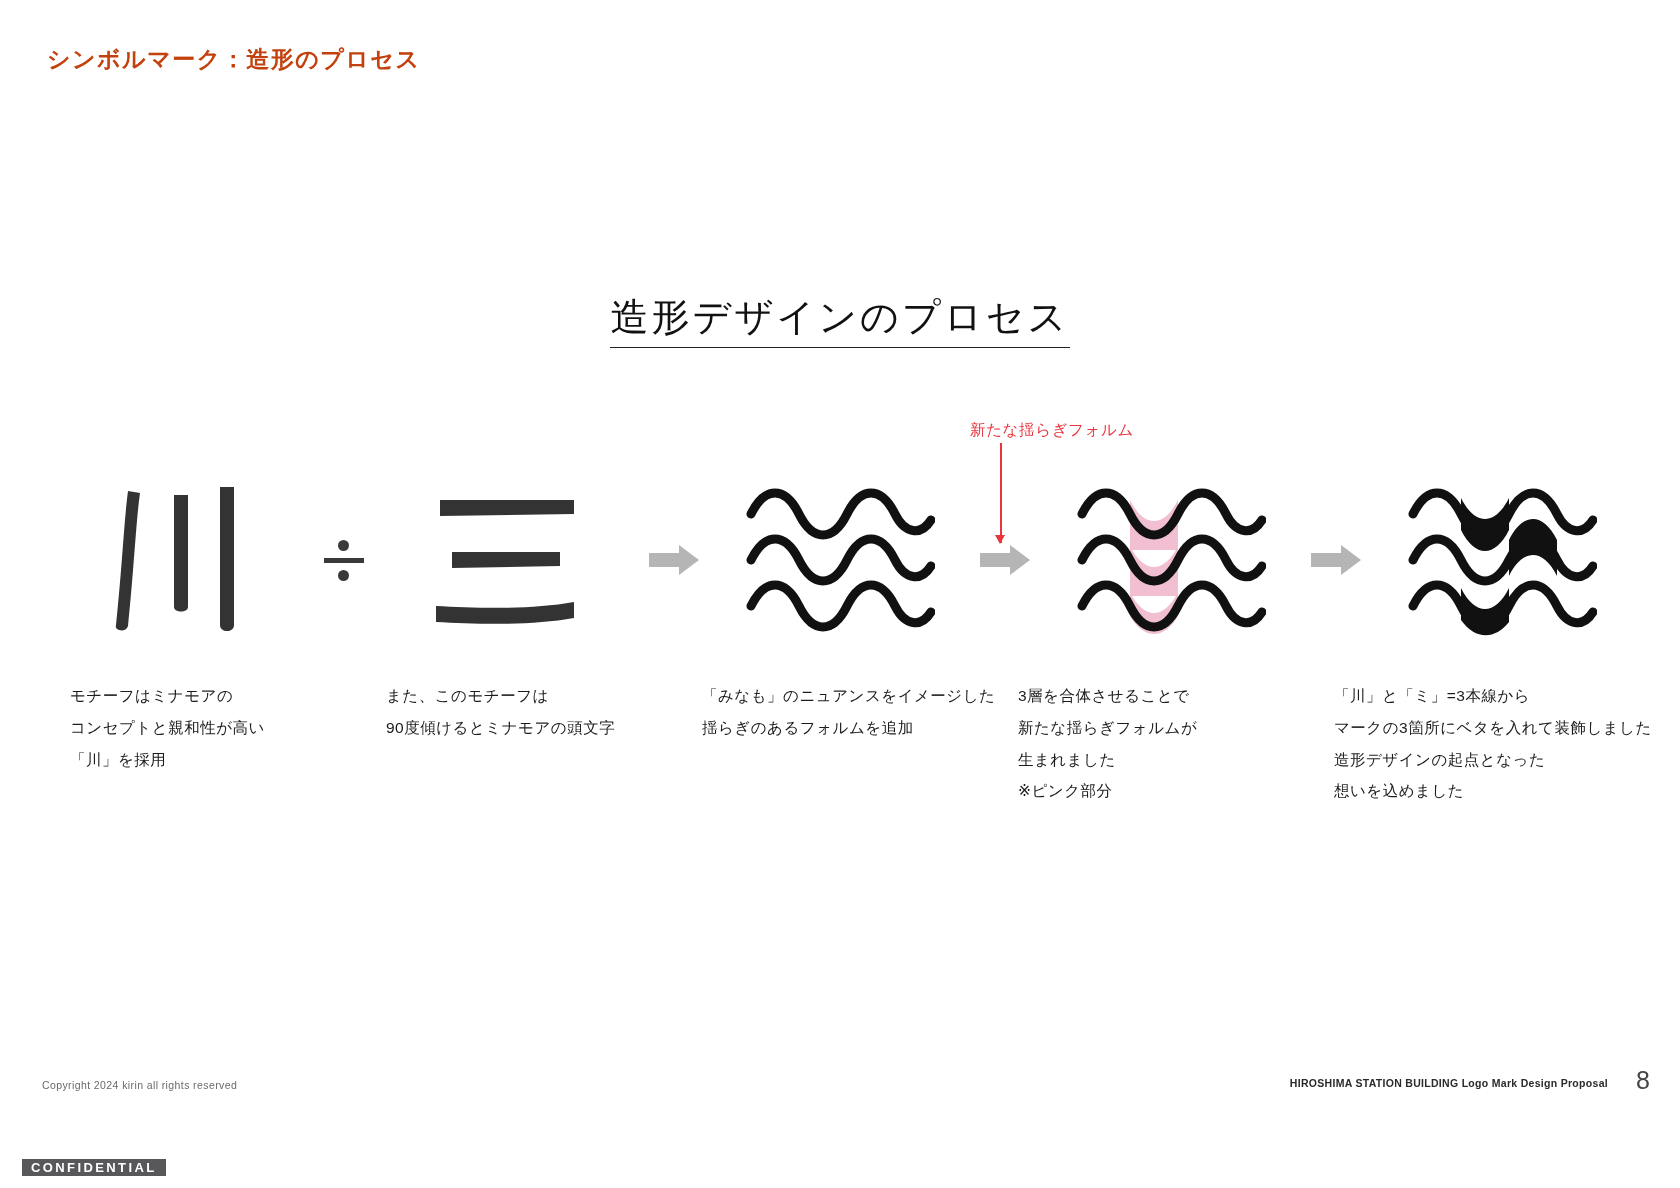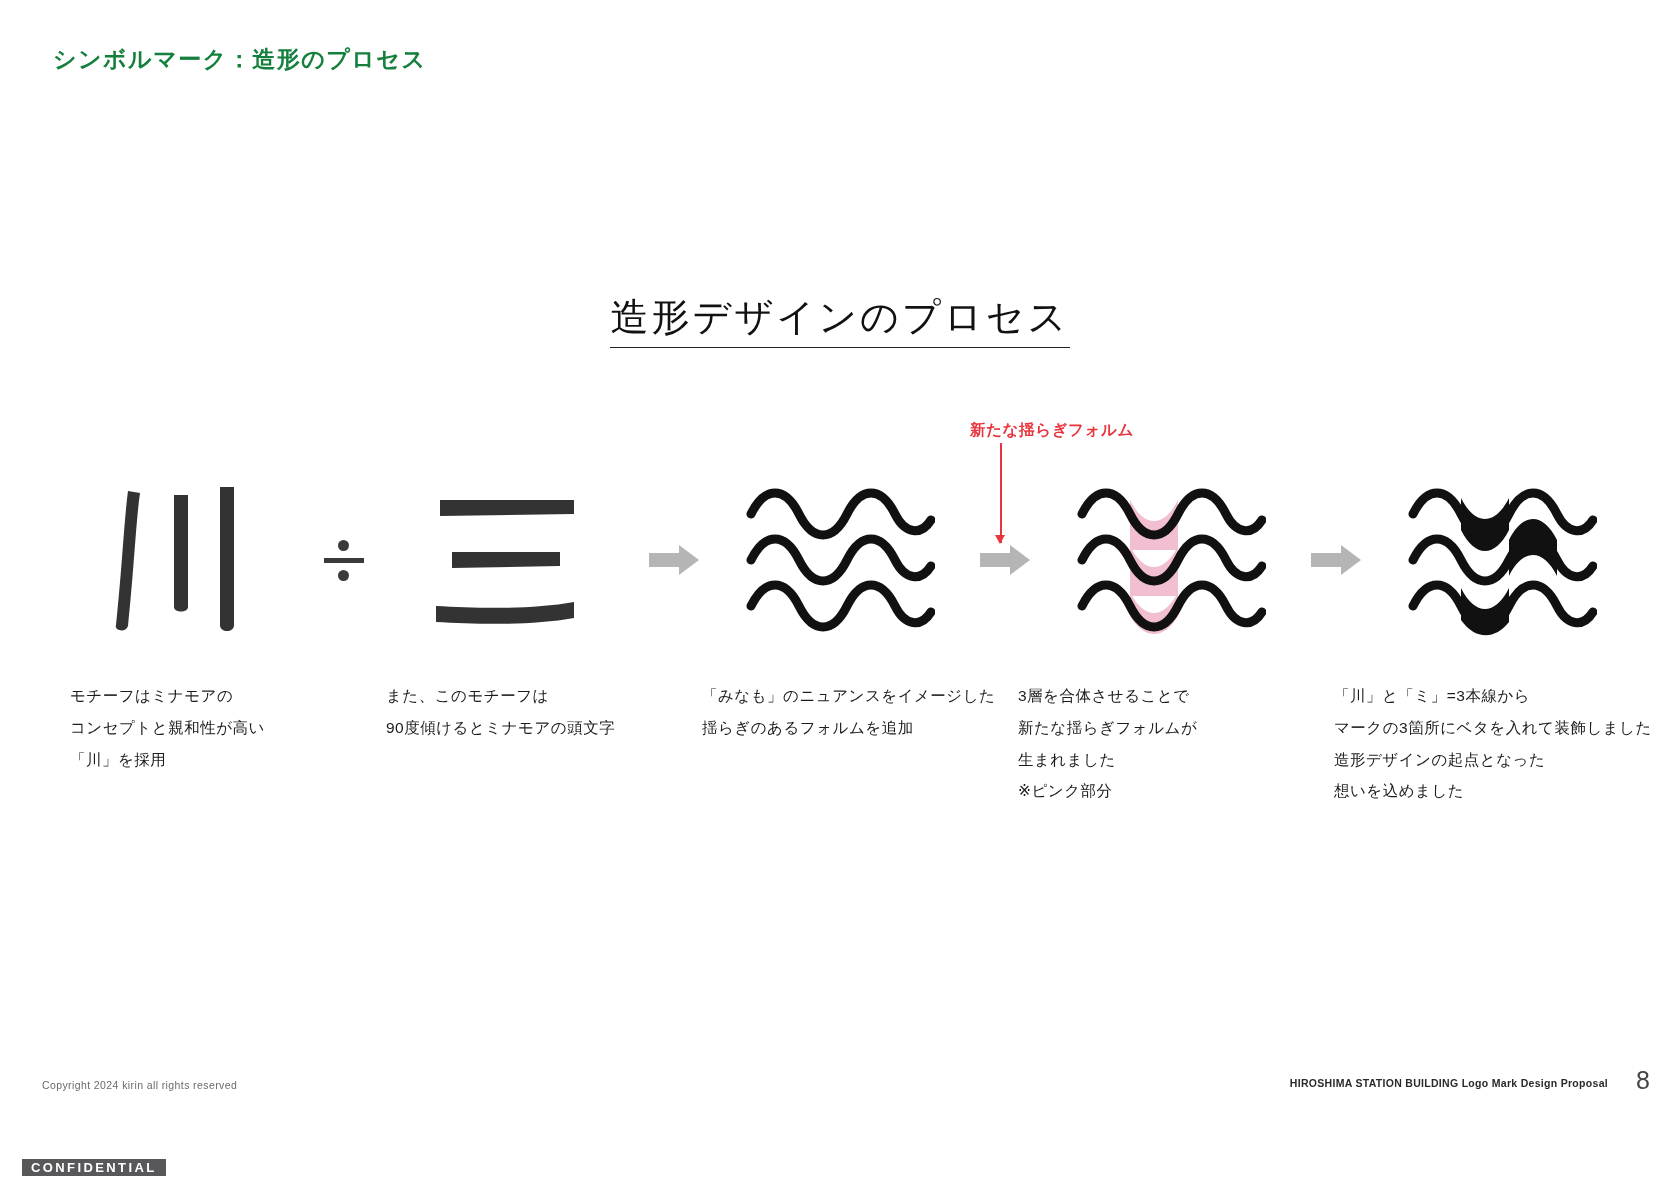--- a/index.html
+++ b/index.html
@@ -7,25 +7,25 @@
     width: 1680px; height: 1188px;
     background: #ffffff;
     font-family: "Liberation Sans", "DejaVu Sans", sans-serif;
     overflow: hidden;
   }
   .slide { position: relative; width: 1680px; height: 1188px; background: #fff; }
 
   
   .slide-title {
     position: absolute;
-    left: 53px; top: 44px;
+    left: 47px; top: 44px;
     font-size: 23px;
     font-weight: bold;
     letter-spacing: 1.5px;
-    color: #15803d;
+    color: #c2410c;
     white-space: nowrap;
   }
 
   
   .main-heading-wrap {
     position: absolute;
     left: 0; top: 295px;
     width: 1680px;
     text-align: center;
   }
@@ -83,21 +83,21 @@
 
   
   .annotation {
     position: absolute;
     left: 942px; top: 420px;
     width: 220px;
     text-align: center;
   }
   .annotation-label {
     font-size: 15.5px;
-    font-weight: bold;
+    font-weight: normal;
     color: #e8353e;
     letter-spacing: 0.6px;
     white-space: nowrap;
   }
   .annotation-line {
     position: absolute;
     left: 1000px; top: 443px;
     width: 1.6px; height: 100px;
     background: #e8353e;
   }

